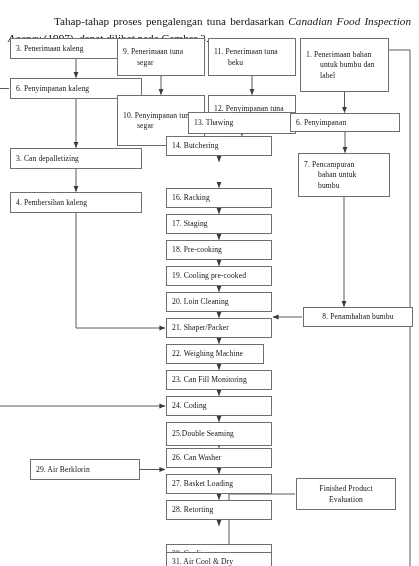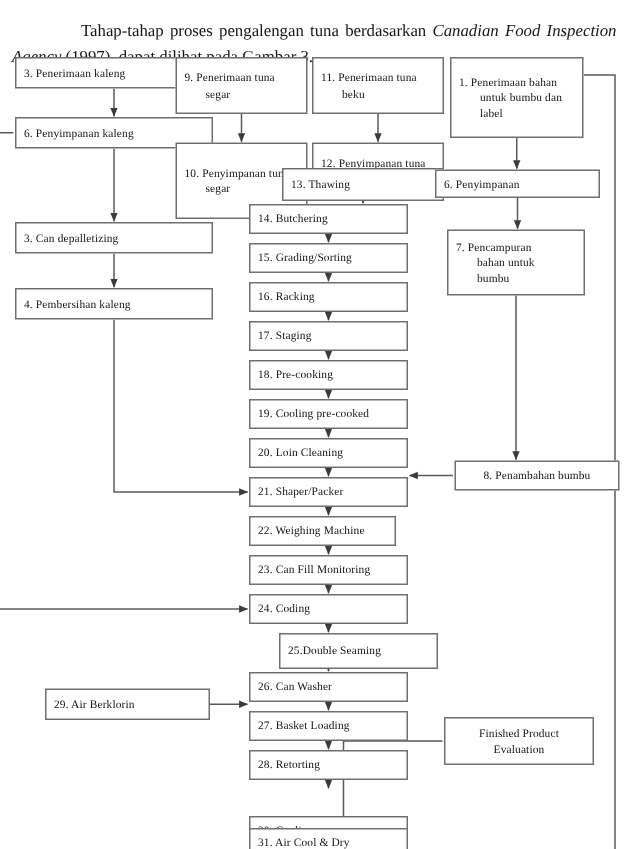--- a/index.html
+++ b/index.html
@@ -189,23 +189,20 @@
 Evaluation</span>
   </div>
 
   <div class="node hang" style="left:30px;  top:459px; width:110px; height:21px;">
     <span class="nl">29. Air Berklorin</span>
   </div>
 
   <div class="node hang" style="left: 166px; top: 136px; width: 106px; height: 20px;">
     <span class="nl">14. Butchering</span>
   </div>
-  <div class="node hang" style="left: 166px; top: 162px; width: 106px; height: 20px;">
-    <span class="nl">15. Grading/Sorting</span>
-  </div>
   <div class="node hang" style="left: 166px; top: 188px; width: 106px; height: 20px;">
     <span class="nl">16. Racking</span>
   </div>
   <div class="node hang" style="left: 166px; top: 214px; width: 106px; height: 20px;">
     <span class="nl">17. Staging</span>
   </div>
   <div class="node hang" style="left: 166px; top: 240px; width: 106px; height: 20px;">
     <span class="nl">18. Pre-cooking</span>
   </div>
   <div class="node hang" style="left: 166px; top: 266px; width: 106px; height: 20px;">
@@ -219,21 +216,21 @@
   </div>
   <div class="node hang" style="left: 166px; top: 344px; width: 98px; height: 20px;">
     <span class="nl">22. Weighing Machine</span>
   </div>
   <div class="node hang" style="left: 166px; top: 370px; width: 106px; height: 20px;">
     <span class="nl">23. Can Fill Monitoring</span>
   </div>
   <div class="node hang" style="left: 166px; top: 396px; width: 106px; height: 20px;">
     <span class="nl">24. Coding</span>
   </div>
-  <div class="node hang" style="left: 166px; top: 422px; width: 106px; height: 24px; margin-left: 20px;">
+  <div class="node hang" style="left: 166px; top: 422px; width: 106px; height: 24px;">
     <span class="nl">25.Double Seaming</span>
   </div>
   <div class="node hang" style="left: 166px; top: 448px; width: 106px; height: 20px;">
     <span class="nl">26. Can Washer</span>
   </div>
   <div class="node hang" style="left: 166px; top: 474px; width: 106px; height: 20px;">
     <span class="nl">27. Basket Loading</span>
   </div>
   <div class="node hang" style="left: 166px; top: 500px; width: 106px; height: 20px;">
     <span class="nl">28. Retorting</span>

